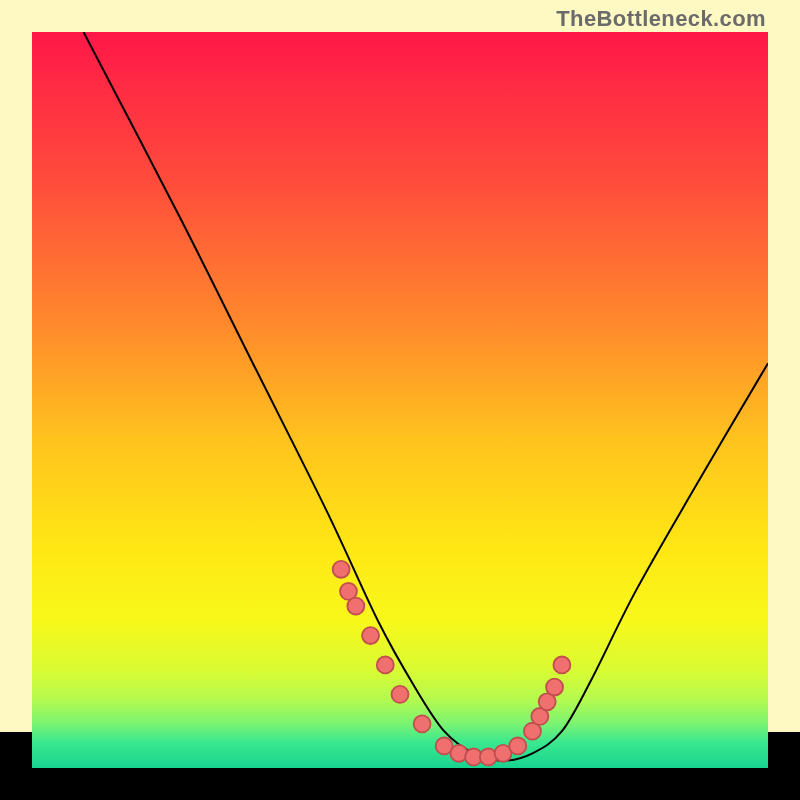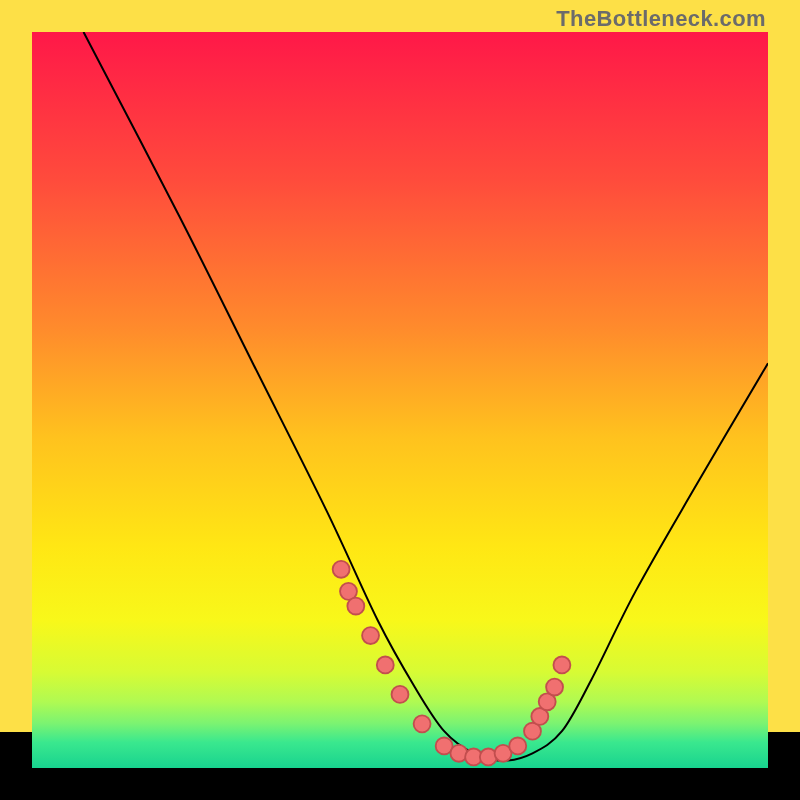--- a/index.html
+++ b/index.html
@@ -7,21 +7,21 @@
     padding: 0;
     width: 800px;
     height: 800px;
     background: #000;
     overflow: hidden;
   }
   .stage {
     position: relative;
     width: 800px;
     height: 732px;
-    background: #fde047;
+    background: #fef9c3;
   }
   .plot {
     position: absolute;
     left: 32px;
     top: 32px;
     width: 736px;
     height: 736px;
     overflow: hidden;
   }
   .gradient {

